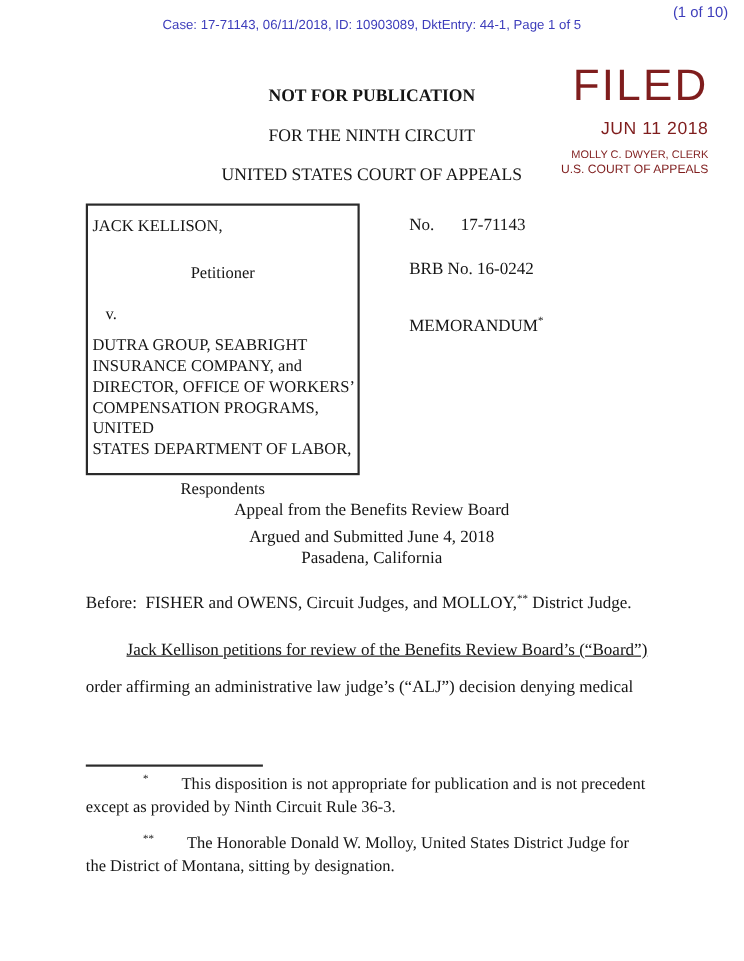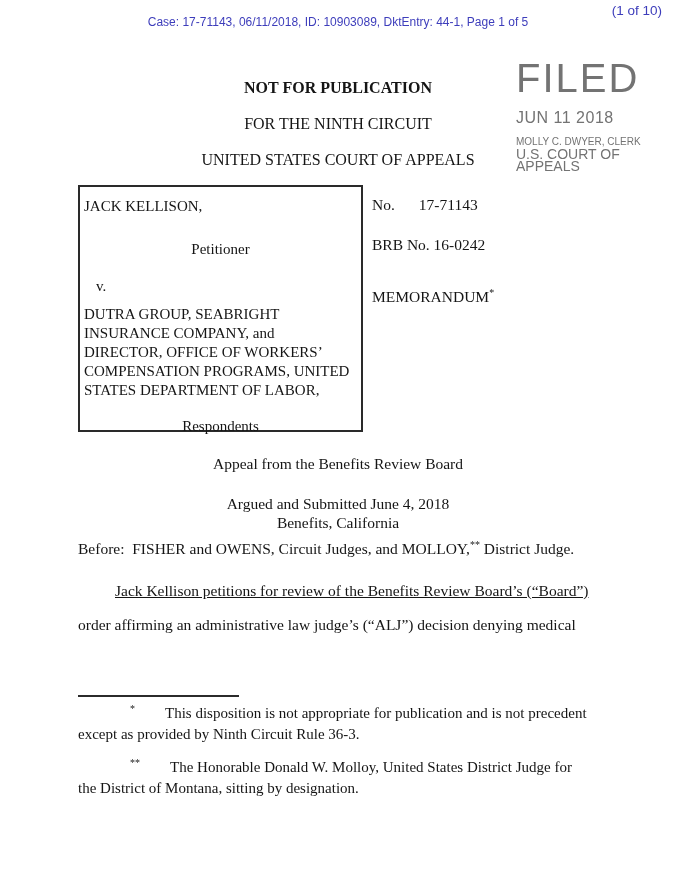--- a/index.html
+++ b/index.html
@@ -23,41 +23,41 @@
   }
   .docket-header {
     position: absolute; top: 15px; left: 0; width: 676px;
     text-align: center;
     font-family: "Liberation Sans", sans-serif;
     font-size: 12px; color: #3d3dbb;
   }
 
   
   .filed-stamp {
-    position: absolute; top: 58px; left: 516px; width: 148px;
-    text-align: left;
+    position: absolute; top: 58px; left: 496px; width: 148px;
+    text-align: right;
     font-family: "Liberation Sans", sans-serif;
-    color: #737373;
+    color: #7f1d1d;
   }
   .filed-word { font-size: 40px; letter-spacing: 2px; line-height: 40px; font-weight: 400; }
   .filed-date { font-size: 16px; margin-top: 11px; letter-spacing: 0.5px; }
   .filed-clerk { font-size: 10px; margin-top: 9px; line-height: 12px; }
-  .filed-office { font-size: 14px; line-height: 12px; }
+  .filed-office { font-size: 11px; line-height: 12px; }
 
   
   .title-block {
     position: absolute; top: 80px; left: 78px; width: 520px;
     text-align: center; font-size: 16px;
   }
   .title-line { margin-bottom: 20px; line-height: 16px; }
   .title-bold { font-weight: bold; }
 
   
   .caption-box {
-    position: absolute; top: 185px; left: 78px; width: 285px; height: 247px;
+    position: absolute; top: 185px; left: 78px; width: 249px; height: 247px;
     border: 2px solid #2a2a2a;
     font-size: 15px; line-height: 19px;
   }
   .petitioner-name { margin: 10px 0 0 4px; }
   .petitioner-role { text-align: center; margin-top: 24px; }
   .versus { margin: 18px 0 0 16px; }
   .respondent-block { margin: 9px 0 0 4px; }
   .respondent-role { text-align: center; margin-top: 17px; }
 
   
@@ -70,21 +70,21 @@
   .brb-line { margin-top: 21px; }
   .memo-line { margin-top: 33px; }
   sup.note-mark { font-size: 10px; vertical-align: super; line-height: 0; }
 
   
   .appeal-line {
     position: absolute; top: 455px; left: 78px; width: 520px;
     text-align: center; font-size: 15.5px;
   }
   .argued-block {
-    position: absolute; top: 494px; left: 78px; width: 520px;
+    position: absolute; top: 479px; left: 78px; width: 520px;
     text-align: center; font-size: 15.5px; line-height: 19px;
   }
   .before-line {
     position: absolute; top: 540px; left: 78px; width: 560px;
     font-size: 15.5px;
   }
 
   
   .body-par {
     position: absolute; top: 574px; left: 78px; width: 526px;
@@ -149,21 +149,21 @@
     <div class="brb-line">BRB No. 16-0242</div>
     <div class="memo-line">
       <span>MEMORANDUM</span><sup class="note-mark">*</sup>
     </div>
   </div>
 
   <div class="appeal-line">Appeal from the Benefits Review Board</div>
 
   <div class="argued-block">
     <div>Argued and Submitted June 4, 2018</div>
-    <div>Benefits, California</div>
+    <div>Pasadena, California</div>
   </div>
 
   <div class="before-line">
     <span class="pre">Before:  FISHER and OWENS, Circuit Judges, and MOLLOY,</span><sup class="note-mark">**</sup><span class="pre"> District Judge.</span>
   </div>
 
   <div class="body-par">
     <div class="body-line-first">Jack Kellison petitions for review of the Benefits Review Board’s (“Board”)</div>
     <div>order affirming an administrative law judge’s (“ALJ”) decision denying medical</div>
   </div>

